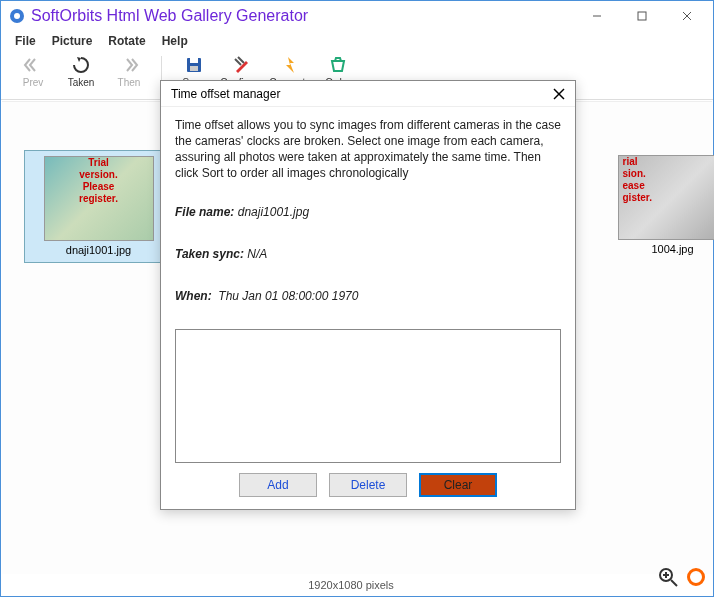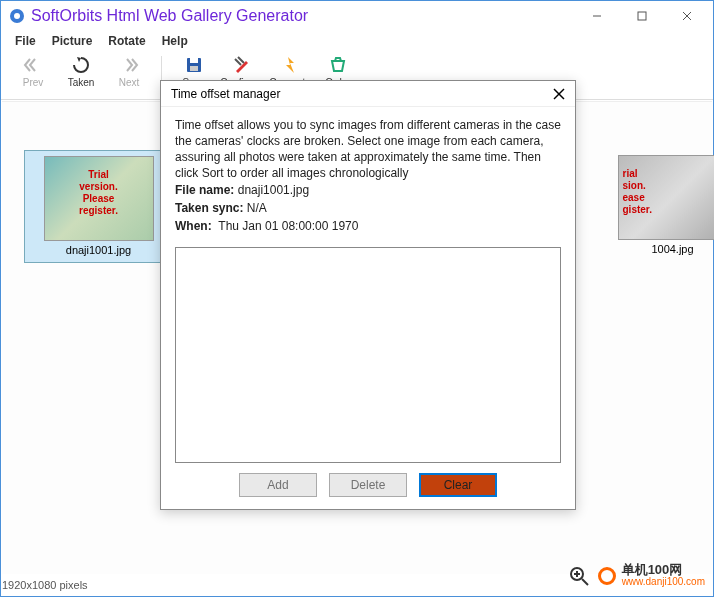--- a/index.html
+++ b/index.html
@@ -22,43 +22,43 @@
     .toolbar-btn .ticon { width: 20px; height: 20px; display: flex; align-items: center; justify-content: center; }
     .toolbar-btn .tlabel { margin-top: 2px; color: #333; }
     .toolbar-btn.disabled .tlabel { color: #aaa; }
     .toolbar-btn.disabled .ticon { opacity: 0.35; }
     .tsep { width: 1px; height: 38px; background: #ddd; margin: 0 8px; }
     
     .content-area { position: absolute; top: 100px; left: 1px; right: 1px; bottom: 22px; background: #fdfdfd; border-top: 1px solid #eee; }
     
     .thumb { position: absolute; width: 149px; }
     .thumb-img { width: 110px; height: 85px; display: block; margin: 5px auto 0 auto; border: 1px solid #999; background: linear-gradient(135deg,#7bb 0%, #cdb 50%, #aca 100%); position: relative; overflow: hidden; }
-    .thumb-wm { font-size: 10px; font-weight: bold; color: #c00; text-align: center; line-height: 12px; padding-top: 12px; }
+    .thumb-wm { font-size: 10px; font-weight: bold; color: #c00; text-align: center; line-height: 12px; padding-top: 0; }
     .thumb-label { text-align: center; font-size: 11px; padding: 3px 0 4px 0; }
     .thumb.selected .thumb-box { background: #cde8f8; border: 1px solid #7ab; }
     .thumb-box { padding-bottom: 2px; }
     
     .thumb2 { right: -35px; top: 48px; }
     .thumb2 .thumb-img { background: linear-gradient(135deg,#bbb 0%, #ddd 50%, #aaa 100%); }
     
-    .statusbar { position: absolute; bottom: 1px; left: 1px; right: 1px; height: 20px; display: flex; align-items: center; justify-content: flex-start; font-size: 11px; color: #555; padding-right: 12px; }
+    .statusbar { position: absolute; bottom: 1px; left: 1px; right: 1px; height: 20px; display: flex; align-items: center; justify-content: center; font-size: 11px; color: #555; padding-right: 12px; }
     
     
     .dialog { position: absolute; left: 159px; top: 79px; width: 416px; height: 430px; background: #fff; border: 1px solid #888; box-shadow: 0 3px 12px rgba(0,0,0,0.2); display: flex; flex-direction: column; }
     .dialog-title { height: 26px; display: flex; align-items: center; padding: 0 8px 0 10px; font-size: 12px; border-bottom: 1px solid #eee; }
     .dialog-title .dt { flex: 1; }
     .dialog-close { width: 16px; height: 16px; }
     .dialog-body { flex: 1; padding: 10px 14px 8px 14px; display: flex; flex-direction: column; font-size: 12px; color: #222; }
-    .desc { line-height: 16px; }
-    .meta-row { margin: 2px 0; }
+    .desc { line-height: 16px; margin-bottom: 10px; }
+    .meta-row { margin: 14px 0; font-style: italic; }
     .meta-row b { font-weight: bold; }
     .listbox { flex: 1; border: 1px solid #888; background: #fff; margin-top: 12px; margin-bottom: 10px; }
     .dialog-buttons { display: flex; justify-content: center; gap: 12px; padding-bottom: 4px; }
     .dbtn { width: 78px; height: 24px; border: 1px solid #aaa; background: #e9e9e9; font-size: 12px; display: flex; align-items: center; justify-content: center; }
-    .dbtn.disabled { color: #737373; }
+    .dbtn.disabled { color: #1d4ed8; }
     .dbtn.focus { border: 2px solid #0078d7; background: #c2410c; }
     
     .watermark-site { position: absolute; bottom: 8px; right: 8px; display: flex; align-items: center; gap: 6px; }
     .watermark-site .wlogocircle { width: 18px; height: 18px; border: 3px solid #f60; border-radius: 50%; position: relative; }
     .watermark-site .wtxt { display: flex; flex-direction: column; line-height: 12px; }
     .watermark-site .wtxt .w1 { font-size: 13px; color: #333; font-weight: bold; }
     .watermark-site .wtxt .w2 { font-size: 10px; color: #f60; }
     .magplus { width: 22px; height: 22px; margin-right: 2px; }
   </style>
 </head>
@@ -118,21 +118,21 @@
           </svg>
         </span>
       <span class="tlabel">Taken</span>
     </div>
     <div class="toolbar-btn disabled">
       <span class="ticon">
           <svg viewBox="0 0 20 20">
             <path d="M8 4 L13 10 L8 16 M13 4 L18 10 L13 16" fill="none" stroke="#333" stroke-width="2"></path>
           </svg>
         </span>
-      <span class="tlabel">Next</span>
+      <span class="tlabel">Then</span>
     </div>
     <div class="tsep"></div>
     <div class="toolbar-btn">
       <span class="ticon">
           <svg viewBox="0 0 20 20">
             <rect x="3" y="3" width="14" height="14" rx="1" fill="#2a5caa"></rect>
             <rect x="6" y="3" width="8" height="5" fill="#fff"></rect>
             <rect x="6" y="11" width="8" height="5" fill="#ccc"></rect>
           </svg>
         </span>
@@ -225,19 +225,15 @@
   <div class="watermark-site">
     <span class="magplus">
       <svg viewBox="0 0 22 22">
           <circle cx="9" cy="9" r="6" fill="none" stroke="#333" stroke-width="2"></circle>
           <line x1="14" y1="14" x2="20" y2="20" stroke="#333" stroke-width="2"></line>
           <line x1="9" y1="6" x2="9" y2="12" stroke="#333" stroke-width="2"></line>
           <line x1="6" y1="9" x2="12" y2="9" stroke="#333" stroke-width="2"></line>
         </svg>
     </span>
     <span class="wlogocircle"></span>
-    <span class="wtxt">
-      <span class="w1">单机100网</span>
-      <span class="w2">www.danji100.com</span>
-    </span>
   </div>
 
 </div>
 
 </body></html>

